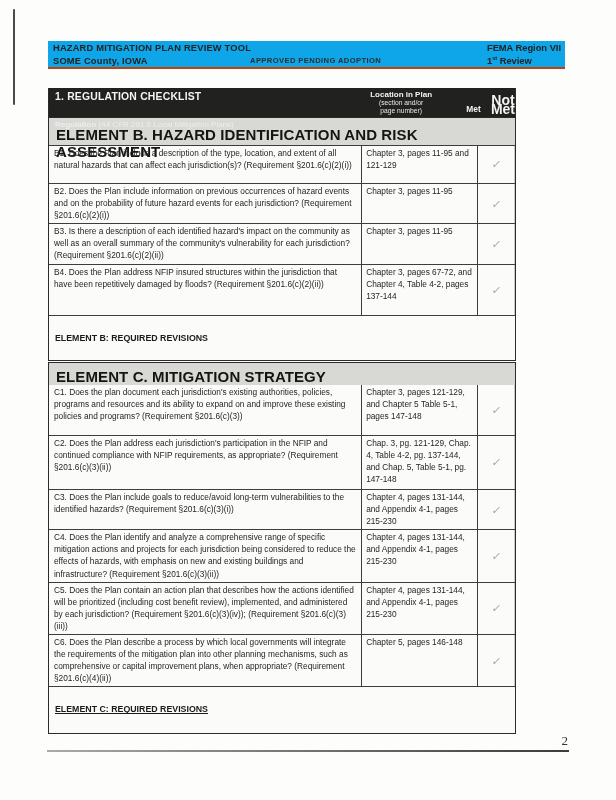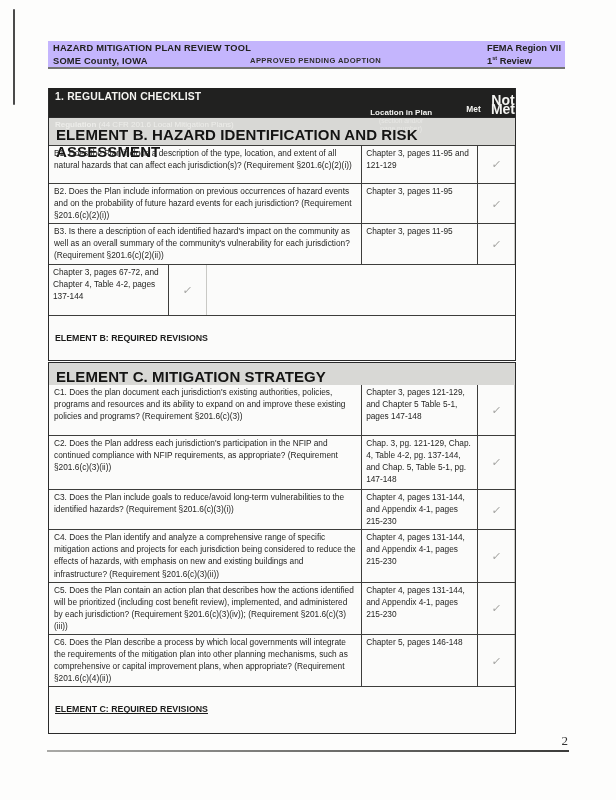--- a/index.html
+++ b/index.html
@@ -9,40 +9,40 @@
     font-family:"Liberation Sans", sans-serif;
     color:#1d1d1c;
     -webkit-font-smoothing:antialiased;
   }
   *{box-sizing:border-box;}
   .scan-line{position:absolute;left:13px;top:9px;width:2px;height:96px;background:#2a2a2a;border-radius:1px;opacity:.85;}
 
   
   .topbar{
     position:absolute;left:48px;top:41px;width:517px;height:28px;
-    background:#c4b5fd;border-bottom:2px solid #737373;
+    background:#0ea5e9;border-bottom:2px solid #c2410c;
   }
   .topbar-left{position:absolute;left:5px;top:1px;}
   .topbar-left div{font-weight:bold;font-size:9.3px;line-height:13px;color:#222220;letter-spacing:.2px;}
   .topbar-status{position:absolute;left:202px;top:15px;font-weight:bold;font-size:7.6px;letter-spacing:.4px;color:#2e2e2c;}
   .topbar-right{position:absolute;right:4px;top:1px;}
   .topbar-right div{font-weight:bold;font-size:9.3px;line-height:13px;color:#222220;}
   sup{font-size:60%;vertical-align:super;line-height:0;}
 
   
   .tbl{position:absolute;left:48px;width:468px;border:1.5px solid #2b2b2b;background:#fbfbfa;}
   .tbl1{top:88px;border-top:none;}
   .tbl2{top:362px;}
 
   .thead{display:flex;background:#212120;color:#f4f4f1;height:29px;}
   .th-left{width:324px;padding:3px 0 0 6px;}
   .th-title{font-weight:bold;font-size:10.4px;letter-spacing:.2px;}
   .th-sub{font-size:8px;margin-top:18px;color:#ededea;}
   .th-sub .b{font-weight:bold;}
-  .th-loc{width:120px;text-align:center;padding-top:20px;font-weight:bold;font-size:8px;line-height:9px;}
+  .th-loc{width:120px;text-align:center;padding-top:2px;font-weight:bold;font-size:8px;line-height:9px;}
   .th-loc .small{font-weight:normal;font-size:6.7px;line-height:8px;color:#e8e8e5;}
   .th-met{width:38px;display:flex;align-items:flex-end;justify-content:center;padding-bottom:3px;font-weight:bold;font-size:8.4px;}
   .th-notmet{flex:1;display:flex;flex-direction:column;justify-content:flex-end;align-items:center;padding-bottom:3px;font-weight:bold;font-size:14px;line-height:9px;}
 
   .sec-header{
     background:#d8d8d5;border-top:1px solid #2b2b2b;
     font-weight:bold;font-size:15px;color:#141413;
     height:28px;padding:8px 0 0 7px;letter-spacing:.1px;
   }
   .tbl2 .sec-header{height:22px;padding-top:5px;border-top:none;}
@@ -123,20 +123,21 @@
     <div class="cell q">B3. Is there a description of each identified hazard's impact on the community as well as an overall summary of the community's vulnerability for each jurisdiction? (Requirement §201.6(c)(2)(ii))</div>
     <div class="cell loc">Chapter 3, pages 11-95</div>
     <div class="cell met">
         <span class="check">✓</span>
       </div>
     <div class="cell notmet">
         <span></span>
       </div>
   </div>
   <div class="row" style="min-height:51px">
+    <div class="cell q">B4. Does the Plan address NFIP insured structures within the jurisdiction that have been repetitively damaged by floods? (Requirement §201.6(c)(2)(ii))</div>
     <div class="cell loc">Chapter 3, pages 67-72, and Chapter 4, Table 4-2, pages 137-144</div>
     <div class="cell met">
         <span class="check">✓</span>
       </div>
     <div class="cell notmet">
         <span></span>
       </div>
   </div>
 
   <div class="rev-row" style="min-height:44px"><span>ELEMENT B: REQUIRED REVISIONS</span></div>

